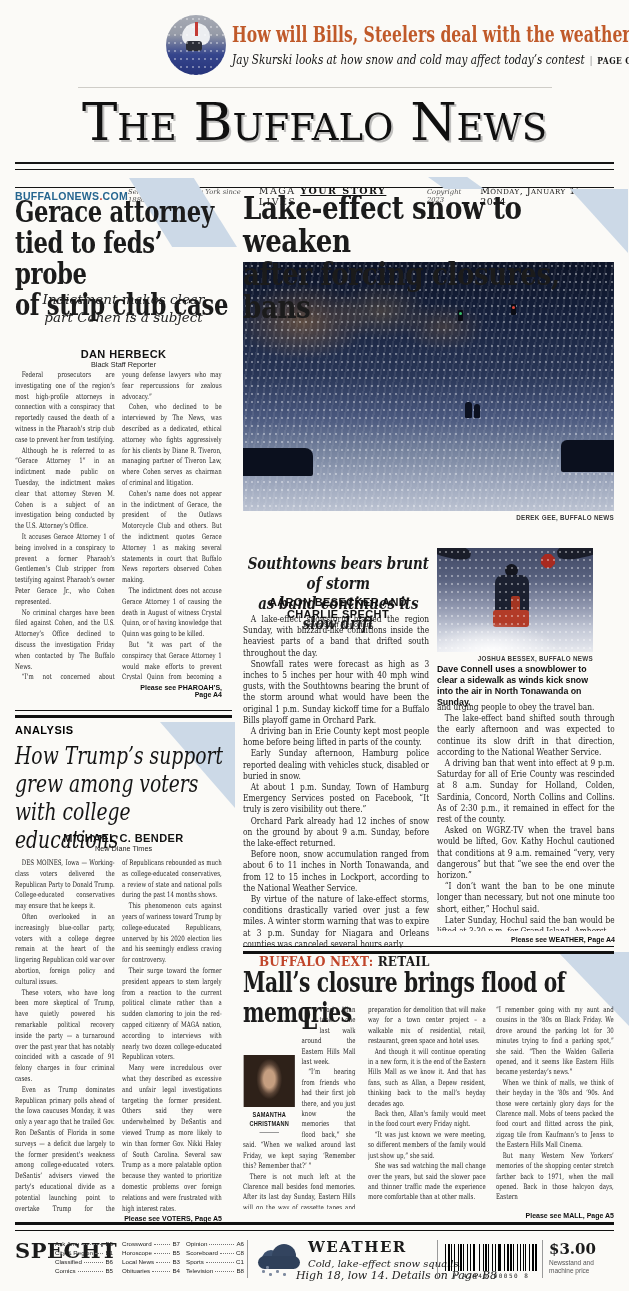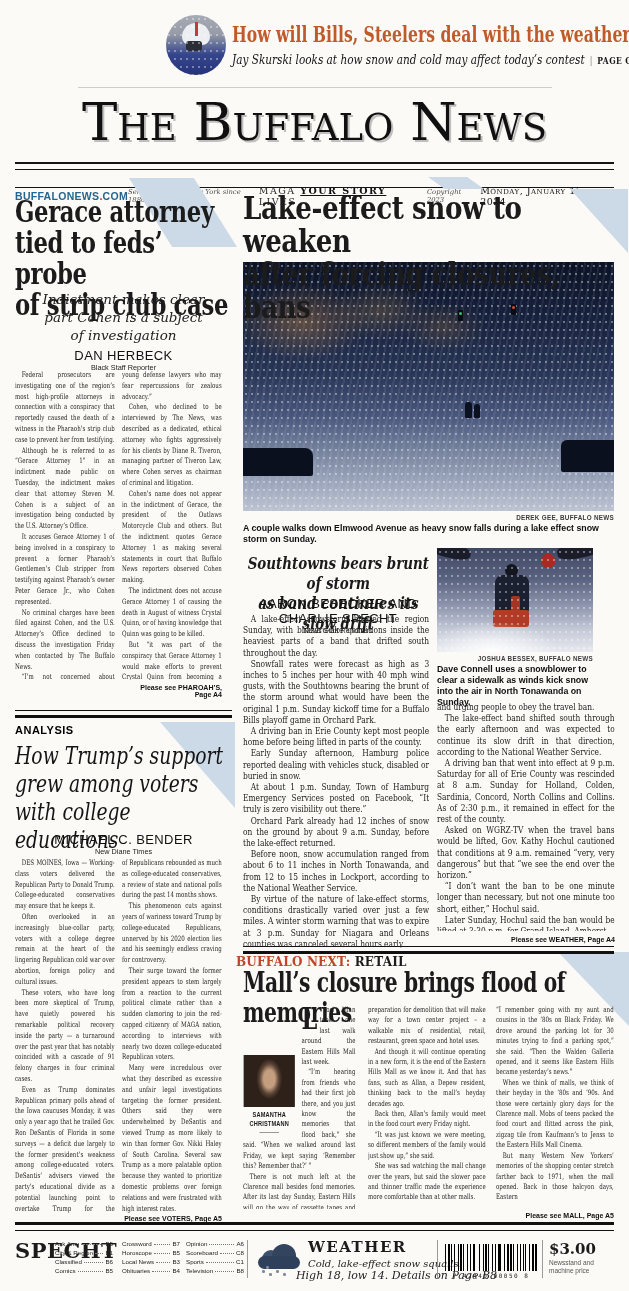--- a/index.html
+++ b/index.html
@@ -49,21 +49,21 @@
   .hl-gerace{left:15px;top:196px;width:290px;font-size:30px;line-height:31px;transform:scaleX(.76);letter-spacing:-.5px;}
   .hl-lake{left:243px;top:192px;width:445px;font-size:31px;line-height:33px;transform:scaleX(.845);letter-spacing:-.5px;}
   .hl-analysis{left:15px;top:742px;width:292px;font-size:25px;line-height:28px;font-style:italic;font-weight:normal;
     transform:scaleX(.75);color:#141414;}
   .hl-mall{left:243px;top:968px;width:495px;font-size:27px;line-height:30px;transform:scaleX(.75);letter-spacing:-.5px;}
   .hl-storm{left:243px;top:554px;width:227px;font-size:16px;line-height:20px;font-style:italic;font-weight:bold;
     text-align:center;transform:scaleX(.84);}
   .deck{left:15px;top:290px;width:217px;text-align:center;font-style:italic;font-size:13.5px;line-height:18px;color:#222;}
   .deck p{margin:0;}
   .byline{text-align:center;z-index:1;}
-  .by1{font-family:"Liberation Sans",sans-serif;font-weight:normal;font-size:13px;letter-spacing:.4px;color:#111;}
+  .by1{font-family:"Liberation Sans",sans-serif;font-weight:bold;font-size:11px;letter-spacing:.4px;color:#111;}
   .by2{font-family:"Liberation Sans",sans-serif;font-size:7.3px;color:#232323;}
   .pcol{transform-origin:0 0;overflow:hidden;text-align:justify;z-index:1;}
   .pcol p{margin:0;text-indent:9px;}
   .pcol.cont p:first-child{text-indent:0;}
   .small-body{font-size:7.4px;line-height:10.8px;transform:scaleX(.75);}
   .mid-body{font-size:8.8px;line-height:11.2px;transform:scaleX(.85);}
   .mall-body{font-size:7.4px;line-height:10.4px;transform:scaleX(.75);}
   .jump{font-family:"Liberation Sans",sans-serif;font-weight:bold;font-size:7px;text-align:right;color:#111;z-index:2;}
   .credit{font-family:"Liberation Sans",sans-serif;font-weight:bold;font-size:6.3px;letter-spacing:.3px;
     text-align:right;color:#3a3a3a;}
@@ -164,21 +164,20 @@
   <div class="abs wedge tri wedge-mall"></div>
 
   <div class="abs hl hl-gerace">
       <p>Gerace attorney</p>
       <p>tied to feds’ probe</p>
       <p>of strip club case</p>
     </div>
   <div class="abs deck">
       <p>Indictment makes clear</p>
       <p>part Cohen is a subject</p>
-      <p>of investigation</p>
     </div>
   <div class="abs byline" style="left:15px;top:348px;width:217px">
     <div class="by1">DAN HERBECK</div>
     <div class="by2">Black Staff Reporter</div>
   </div>
   <div class="abs pcol small-body" style="left:15px;top:370px;width:133px;height:310px">
       <p>Federal prosecutors are investigating one of the region’s most high-profile attorneys in connection with a conspiracy that reportedly caused the death of a witness in the Pharaoh’s strip club case to prevent her from testifying.</p>
       <p>Although he is referred to as “Gerace Attorney 1” in an indictment made public on Tuesday, the indictment makes clear that attorney Steven M. Cohen is a subject of an investigation being conducted by the U.S. Attorney’s Office.</p>
       <p>It accuses Gerace Attorney 1 of being involved in a conspiracy to prevent a former Pharaoh’s Gentlemen’s Club stripper from testifying against Pharaoh’s owner Peter Gerace Jr., who Cohen represented.</p>
       <p>No criminal charges have been filed against Cohen, and the U.S. Attorney’s Office declined to discuss the investigation Friday when contacted by The Buffalo News.</p>
@@ -208,21 +207,20 @@
         <i style="background:#e04438"></i>
       </div>
     <div class="couple">
       <span style="left:222px;top:140px;width:7px;height:16px"></span>
       <span style="left:231px;top:142px;width:6px;height:14px"></span>
     </div>
     <div class="car" style="left:-8px;top:186px;width:78px;height:28px"></div>
     <div class="car" style="left:318px;top:178px;width:60px;height:32px"></div>
   </div>
   <div class="abs credit" style="left:243px;top:514px;width:371px">DEREK GEE, BUFFALO NEWS</div>
-  <div class="abs caption" style="left:243px;top:523px;width:371px">A couple walks down Elmwood Avenue as heavy snow falls during a lake effect snow storm on Sunday.</div>
 
   <div class="abs hl hl-storm">
       <p>Southtowns bears brunt of storm</p>
       <p>as band continues its slow drift</p>
     </div>
   <div class="abs byline" style="left:243px;top:596px;width:190px">
     <div class="by1">AARON BESECKER AND CHARLIE SPECHT</div>
     <div class="by2">News Staff Reporters</div>
   </div>
   <div class="abs pcol mid-body" style="left:243px;top:614px;width:219px;height:334px">
@@ -278,21 +276,21 @@
     </div>
   <div class="abs pcol small-body cont" style="left:122px;top:858px;width:133px;height:356px">
       <p>of Republicans rebounded as much as college-educated conservatives, a review of state and national polls during the past 14 months shows.</p>
       <p>This phenomenon cuts against years of wariness toward Trump by college-educated Republicans, unnerved by his 2020 election lies and his seemingly endless craving for controversy.</p>
       <p>Their surge toward the former president appears to stem largely from a reaction to the current political climate rather than a sudden clamoring to join the red-capped citizenry of MAGA nation, according to interviews with nearly two dozen college-educated Republican voters.</p>
       <p>Many were incredulous over what they described as excessive and unfair legal investigations targeting the former president. Others said they were underwhelmed by DeSantis and viewed Trump as more likely to win than former Gov. Nikki Haley of South Carolina. Several saw Trump as a more palatable option because they wanted to prioritize domestic problems over foreign relations and were frustrated with high interest rates.</p>
     </div>
   <div class="abs jump" style="left:122px;top:1215px;width:100px">Please see VOTERS, Page A5</div>
 
   <div class="abs rule-double" style="left:243px;top:946px;width:371px"></div>
-  <div class="abs kicker-mall" style="left:236px;top:955px">
+  <div class="abs kicker-mall" style="left:259px;top:955px">
     <span class="red">BUFFALO NEXT:</span>
     <span>RETAIL</span>
   </div>
   <div class="abs hl hl-mall">Mall’s closure brings flood of memories</div>
 
   <div class="abs pcol mall-body" style="left:243px;top:1005px;width:150px;height:204px">
     <div class="columnist">
       <div class="photo"></div>
       <div class="cname">
         <span>SAMANTHA</span><br>

